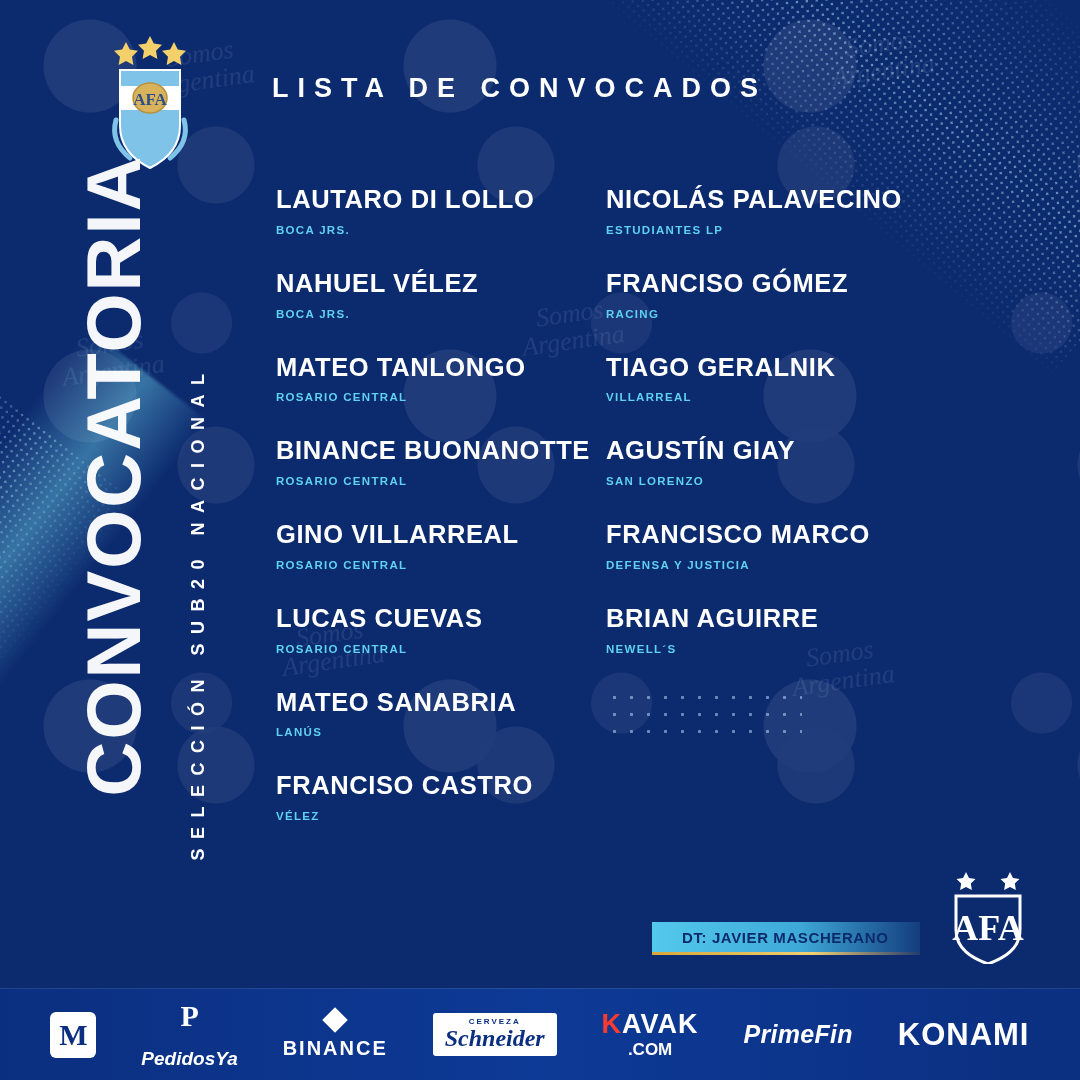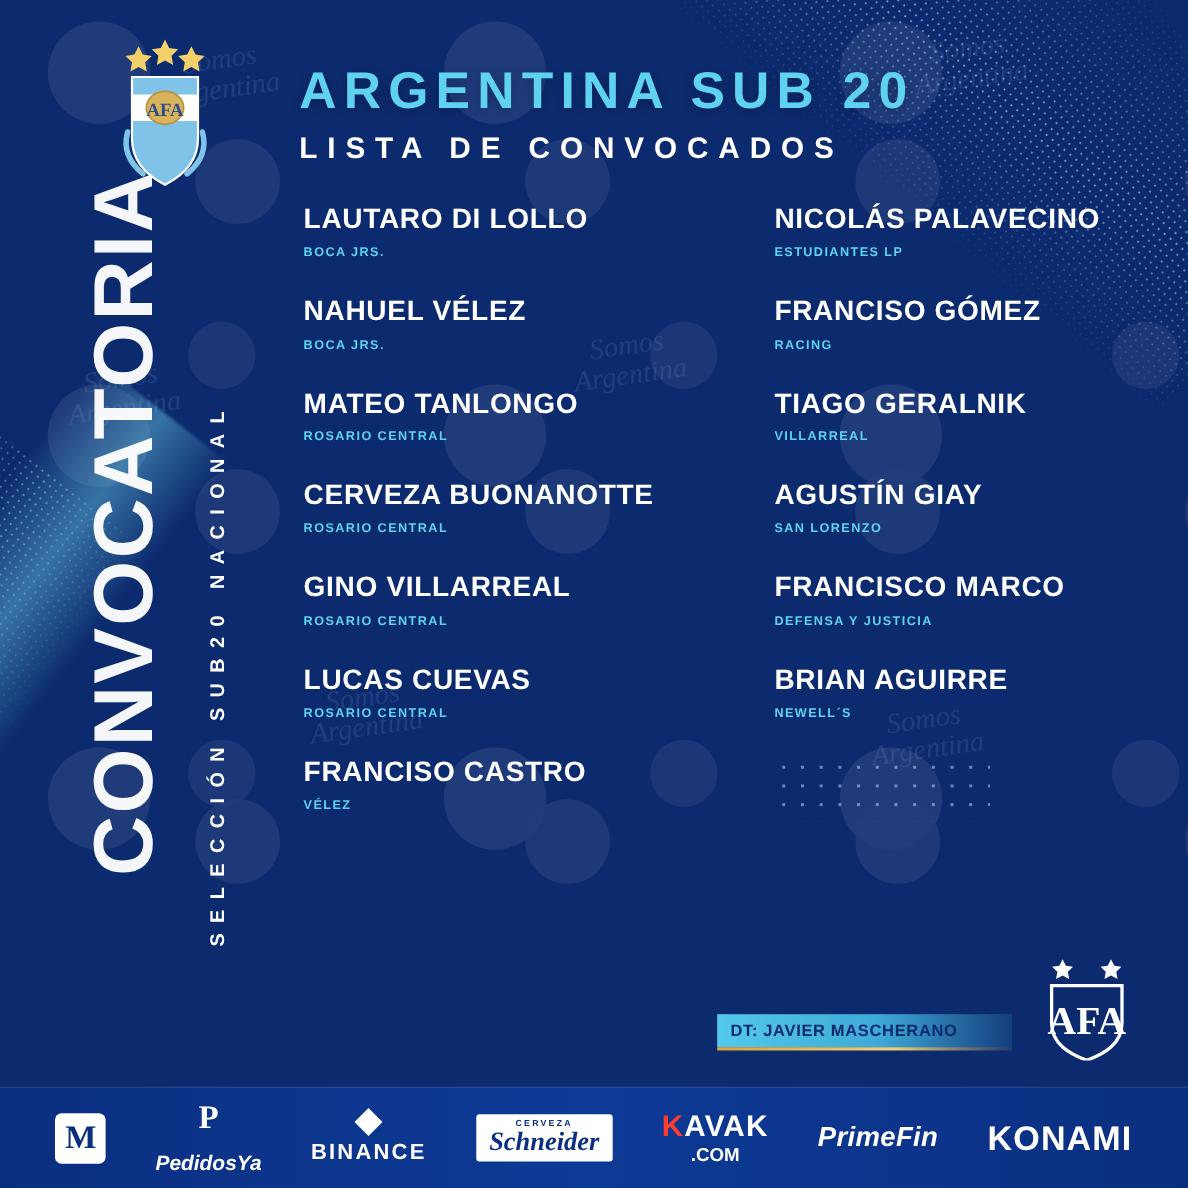--- a/index.html
+++ b/index.html
@@ -174,21 +174,20 @@
     text-align: center;
   }
 
   
   .players {
     position: absolute;
     left: 276px;
     top: 186px;
     width: 760px;
     display: flex;
-    gap: 98px;
   }
   .col { width: 330px; }
   .player { margin-bottom: 34px; }
   .player:last-child { margin-bottom: 0; }
   .p-name {
     color: #ffffff;
     font-size: 25.5px;
     font-weight: bold;
     letter-spacing: 0.6px;
     line-height: 1.05;
@@ -214,21 +213,21 @@
   
   .coach {
     position: absolute;
     left: 652px;
     top: 922px;
     width: 268px;
     height: 30px;
     background: linear-gradient(90deg, #53c9ec 0%, #3ea9d8 55%, rgba(62,169,216,0.15) 100%);
     display: flex;
     align-items: center;
-    padding-left: 12px;
+    padding-left: 30px;
   }
   .coach-label {
     color: #0b2a6b;
     font-size: 15px;
     font-weight: bold;
     letter-spacing: 0.6px;
     white-space: nowrap;
   }
   .coach-underline {
     position: absolute;
@@ -332,21 +331,20 @@
       <path d="M24,42 h60 v56 c0,24 -18,36 -30,42 c-12,-6 -30,-18 -30,-42 z" fill="#7fc4e8" stroke="#ffffff" stroke-width="2"></path>
       <path d="M24,58 h60 v24 h-60 z" fill="#ffffff"></path>
       <ellipse cx="54" cy="70" rx="17" ry="15" fill="#d9b35c" stroke="#b8913f" stroke-width="1.5"></ellipse>
       <text x="54" y="77" font-family="Liberation Serif, serif" font-size="17" font-weight="bold" fill="#2b4f86" text-anchor="middle">AFA</text>
       <path d="M20,92 q-6,22 14,38" stroke="#7fc4e8" stroke-width="5" fill="none" stroke-linecap="round"></path>
       <path d="M88,92 q6,22 -14,38" stroke="#7fc4e8" stroke-width="5" fill="none" stroke-linecap="round"></path>
     </svg>
   </div>
 
   <div class="titles">
-    <div class="title-main">ARGENTINA SUB 20</div>
     <div class="title-sub">LISTA DE CONVOCADOS</div>
   </div>
 
   <div class="vert-wrap">
     <div class="vert-main">CONVOCATORIA</div>
     <div class="vert-sub">SELECCIÓN SUB20 NACIONAL</div>
   </div>
 
   <div class="players">
     <div class="col">
@@ -356,30 +354,34 @@
       </div>
       <div class="player">
         <div class="p-name">NAHUEL VÉLEZ</div>
         <div class="p-club">BOCA JRS.</div>
       </div>
       <div class="player">
         <div class="p-name">MATEO TANLONGO</div>
         <div class="p-club">ROSARIO CENTRAL</div>
       </div>
       <div class="player">
-        <div class="p-name">CERVEZA BUONANOTTE</div>
+        <div class="p-name">BINANCE BUONANOTTE</div>
         <div class="p-club">ROSARIO CENTRAL</div>
       </div>
       <div class="player">
         <div class="p-name">GINO VILLARREAL</div>
         <div class="p-club">ROSARIO CENTRAL</div>
       </div>
       <div class="player">
         <div class="p-name">LUCAS CUEVAS</div>
         <div class="p-club">ROSARIO CENTRAL</div>
+      </div>
+      <div class="player">
+        <div class="p-name">MATEO SANABRIA</div>
+        <div class="p-club">LANÚS</div>
       </div>
       <div class="player">
         <div class="p-name">FRANCISO CASTRO</div>
         <div class="p-club">VÉLEZ</div>
       </div>
     </div>
 
     <div class="col">
       <div class="player">
         <div class="p-name">NICOLÁS PALAVECINO</div>

